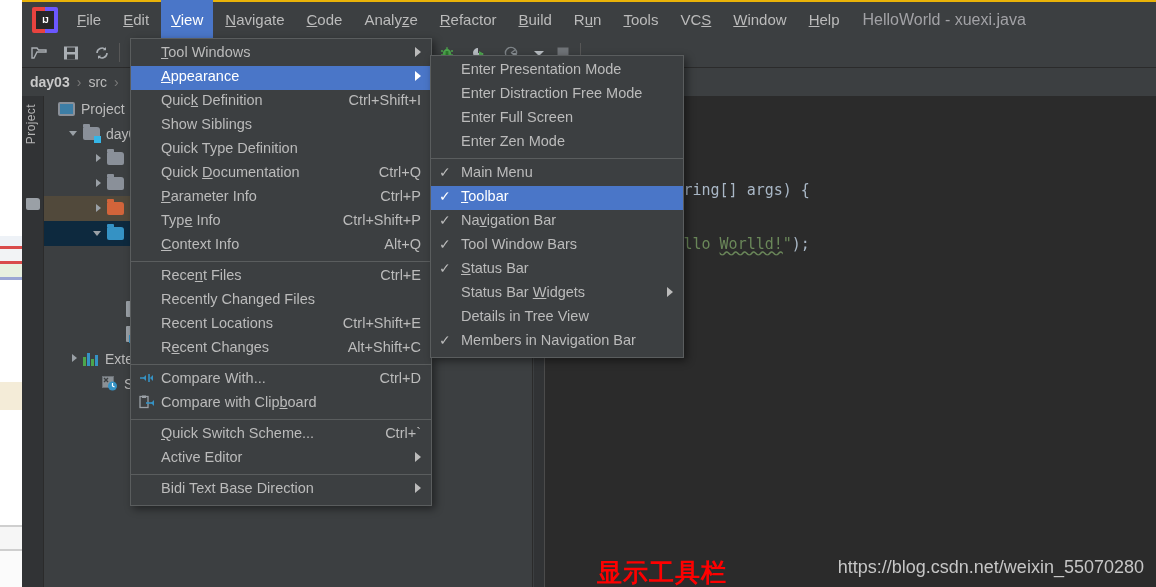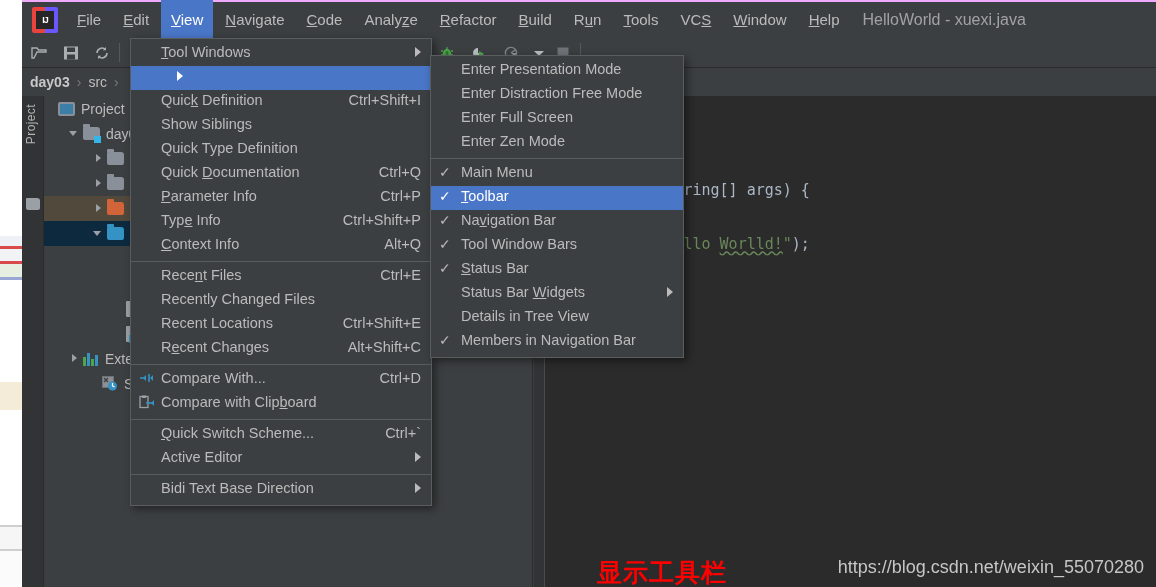--- a/index.html
+++ b/index.html
@@ -27,21 +27,21 @@
   
   .ide {
     position: absolute; left: 22px; top: 0; width: 1134px; height: 587px;
     background: #3c3f41;
   }
 
   
   .menubar {
     position: absolute; left: 0; top: 0; width: 1134px; height: 38px;
     background: #3c3f41;
-    border-top: 2px solid #f0abfc;
+    border-top: 2px solid #eab308;
     display: flex; align-items: center;
   }
   .logo {
     width: 26px; height: 26px; margin-left: 10px; margin-right: 8px;
     position: relative; flex: none;
   }
   .logo .l-blk { position:absolute; left:0; top:0; width:13px; height:26px; background:#e8433f; border-radius:2px 0 0 2px;}
   .logo .l-pur { position:absolute; left:13px; top:0; width:13px; height:26px; background:#6b57ff; border-radius:0 2px 2px 0;}
   .logo .l-in  { position:absolute; left:4px; top:4px; width:18px; height:18px; background:#262626; }
   .logo .l-txt { position:absolute; left:0; top:0; width:26px; height:26px; color:#fff; font-size:9px;
@@ -388,20 +388,21 @@
     <div class="menu-popup" style="left:108px; top:38px; width:302px;">
 
       <div class="mi">
         <span class="mi-ico"></span>
         <span class="mi-lbl"><u>T</u>ool Windows</span>
         <span class="mi-arrow"></span>
       </div>
 
       <div class="mi hl">
         <span class="mi-ico"></span>
+        <span class="mi-lbl"><u>A</u>ppearance</span>
         <span class="mi-arrow"></span>
       </div>
 
       <div class="mi">
         <span class="mi-ico"></span>
         <span class="mi-lbl">Quic<u>k</u> Definition</span>
         <span class="mi-key">Ctrl+Shift+I</span>
       </div>
 
       <div class="mi">

